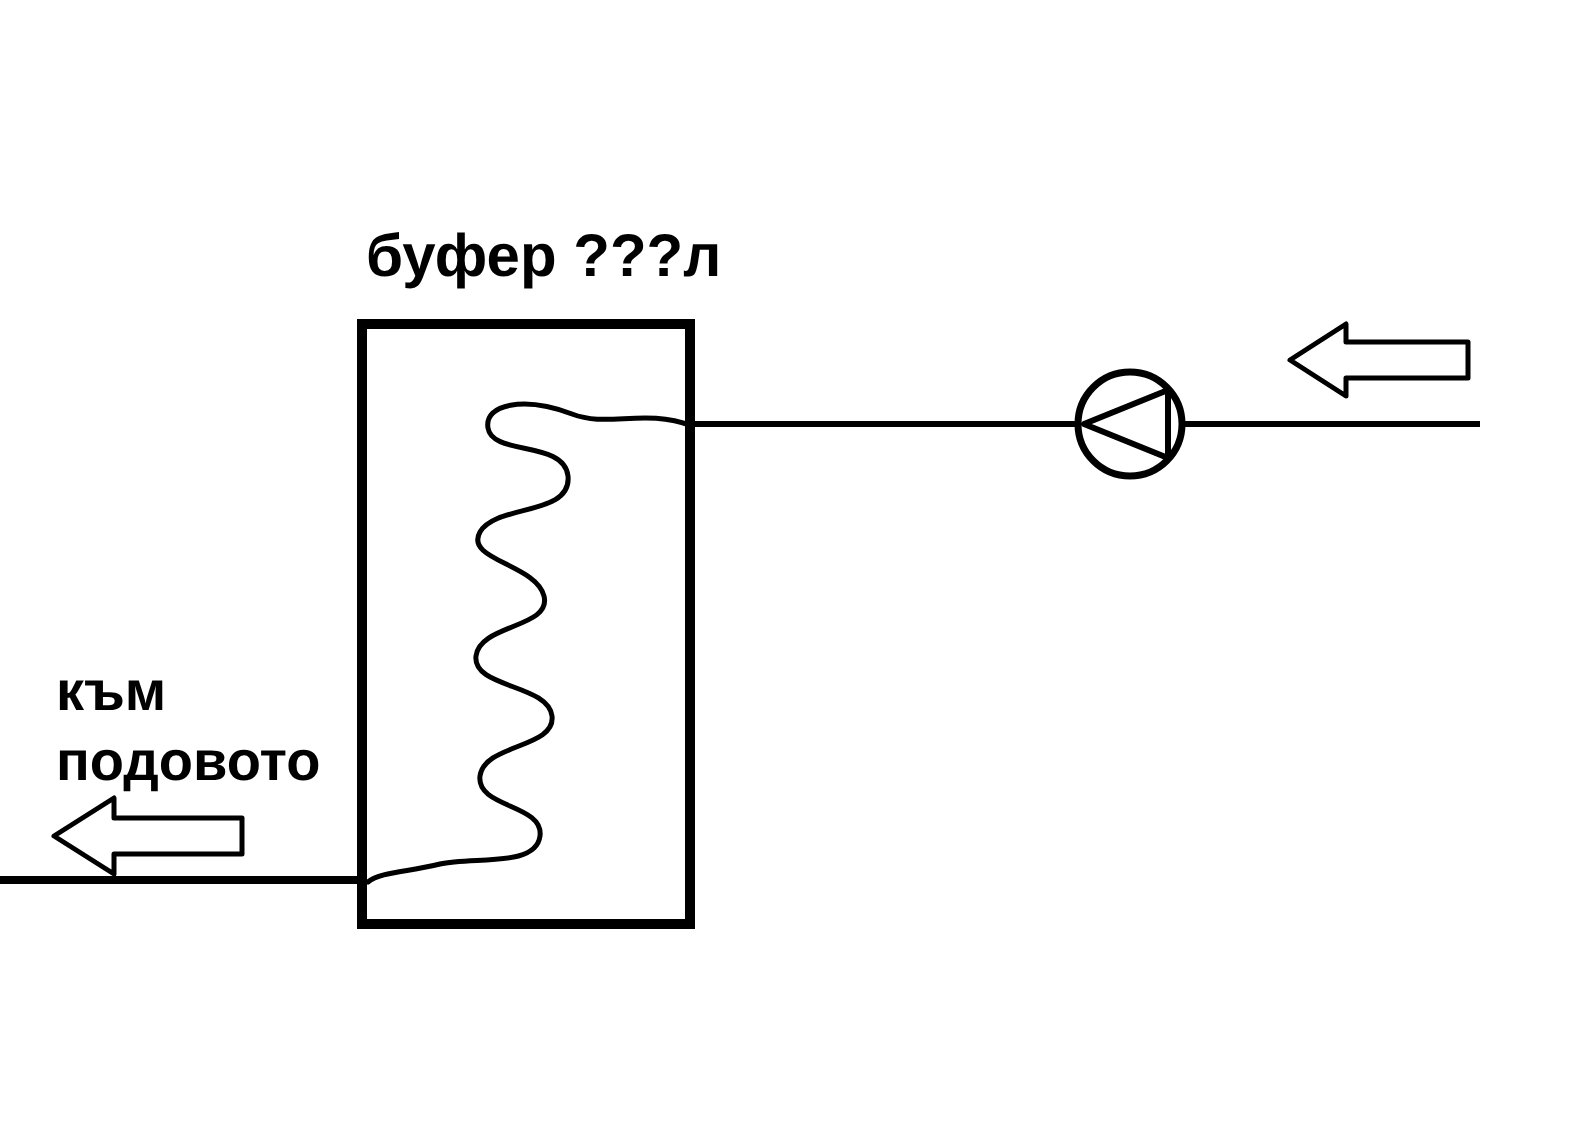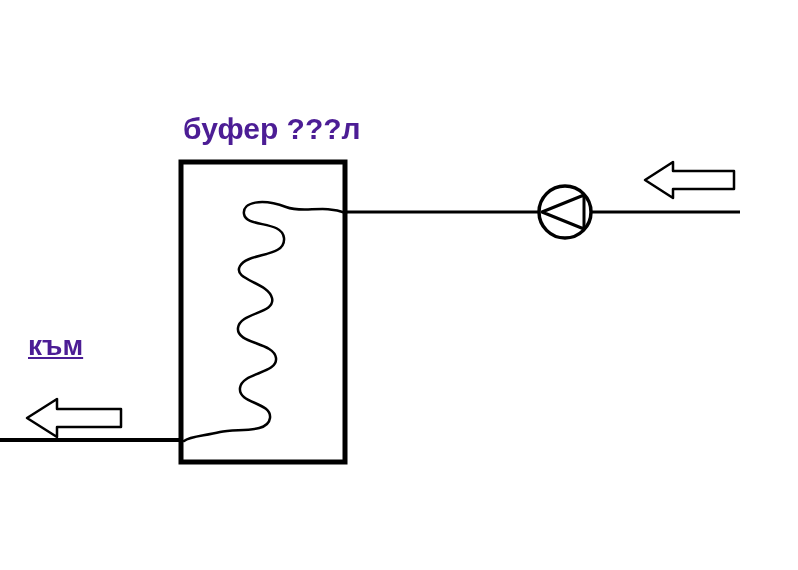--- a/index.html
+++ b/index.html
@@ -15,42 +15,42 @@
     overflow: hidden;
     font-family: "Liberation Sans", sans-serif;
   }
   .diagram-svg {
     position: absolute;
     left: 0;
     top: 0;
   }
   .lbl {
     position: absolute;
-    color: #4c1d95;
+    color: #000000;
     font-weight: bold;
     line-height: 1.25;
     white-space: nowrap;
     user-select: none;
   }
   .lbl-buffer {
     left: 183px;
     top: 110px;
     font-size: 30px;
   }
   .lbl-from-tp {
     left: 653px;
     top: 124px;
     font-size: 28px;
   }
   .lbl-to-floor {
     left: 28px;
     top: 328px;
     font-size: 28px;
   }
-  .lbl-to-floor span { display: block; text-decoration: underline; }
+  .lbl-to-floor span { display: block; }
 </style>
 </head>
 <body>
 
 <div class="stage">
 
   <svg class="diagram-svg" width="798" height="570" viewBox="0 0 798 570">
 
     <line x1="346" y1="212" x2="740" y2="212" stroke="#000" stroke-width="3"></line>
 
@@ -79,15 +79,16 @@
     <polygon points="645,180 673,162 673,171 734,171 734,189 673,189 673,198" fill="#ffffff" stroke="#000" stroke-width="2.5" stroke-linejoin="round"></polygon>
 
     <polygon points="27,418 57,399 57,409 121,409 121,427 57,427 57,437" fill="#ffffff" stroke="#000" stroke-width="2.5" stroke-linejoin="round"></polygon>
   </svg>
 
   <div class="lbl lbl-buffer">буфер ???л</div>
 
 
   <div class="lbl lbl-to-floor">
     <span>към</span>
+    <span>подовото</span>
   </div>
 
 </div>
 
 </body></html>

